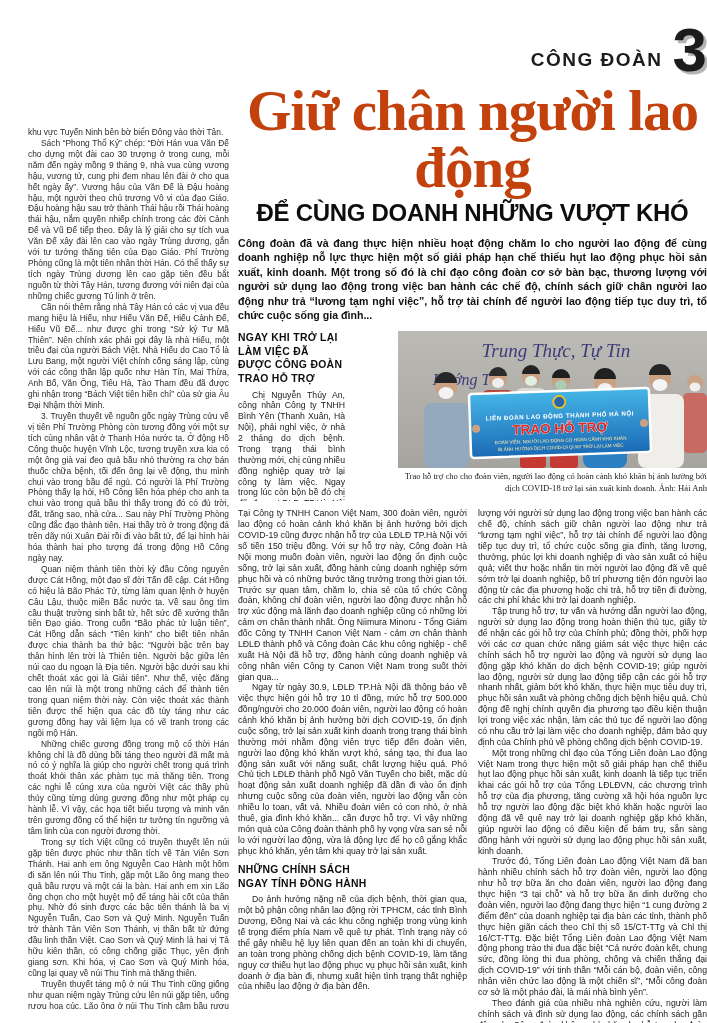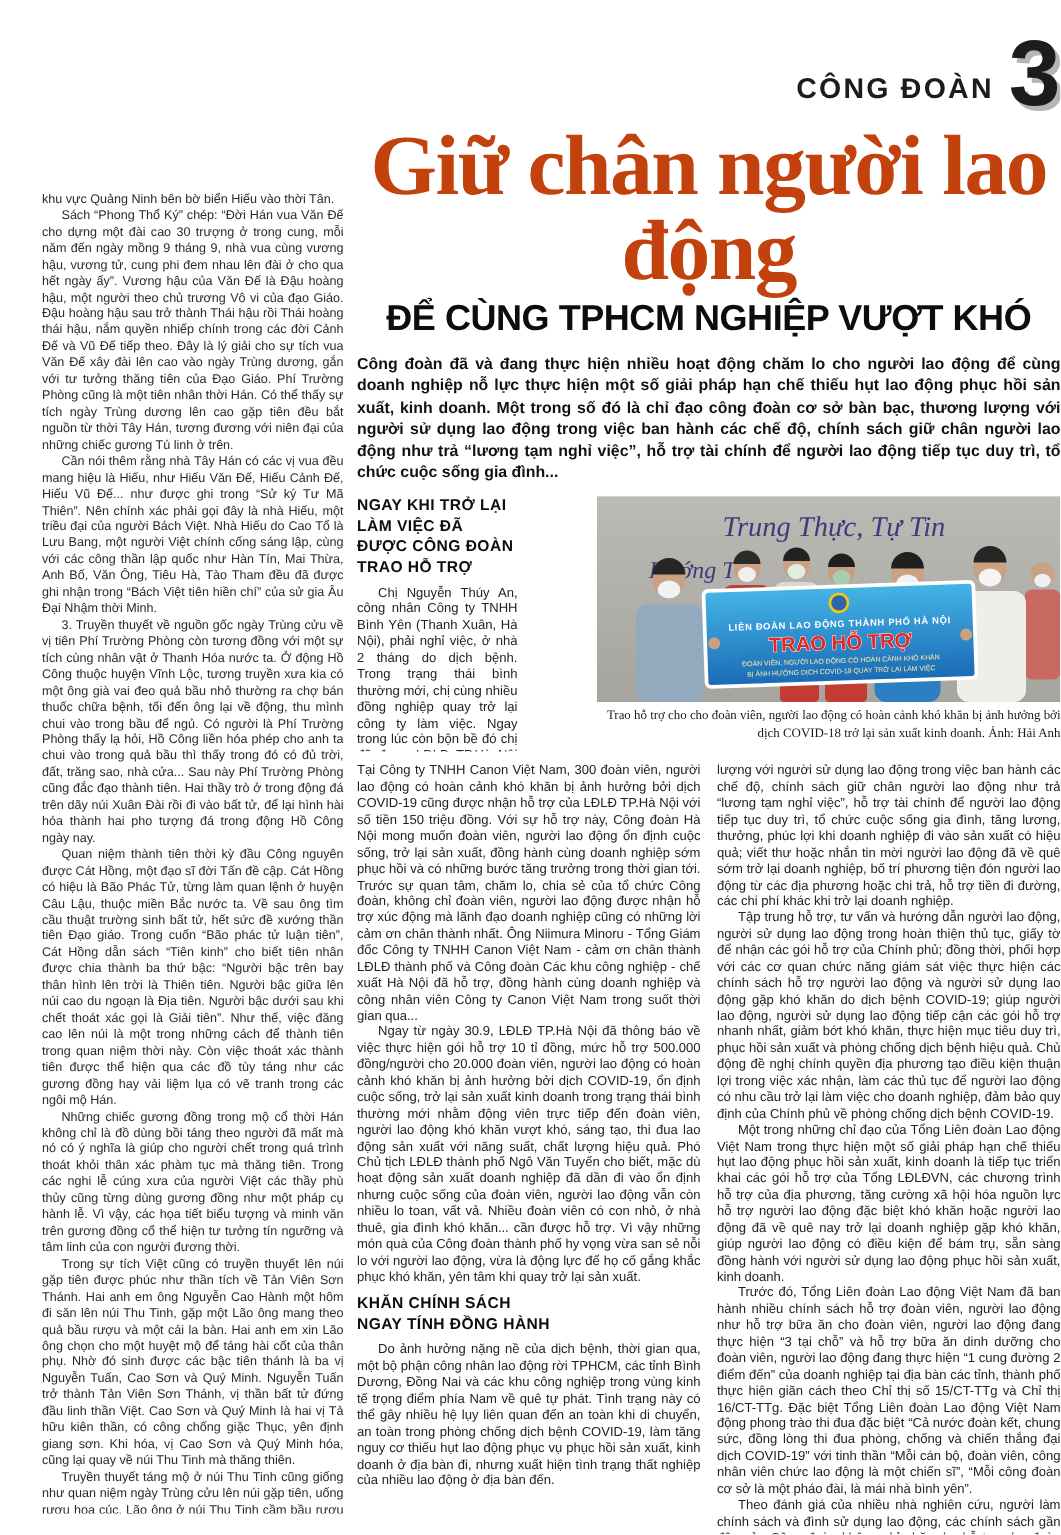--- a/index.html
+++ b/index.html
@@ -63,40 +63,40 @@
     margin:7px 0 4px 0;color:#0d0d0d;
   }
   .author{font-weight:800;color:#111;padding-left:17px;}
 </style>
 </head>
 <body>
 
 <div class="page">
 
   <div class="left-col">
-    <p class="noindent">khu vực Quảng Ninh bên bờ biển Hiếu vào thời Tân.</p>
+    <p class="noindent">khu vực Tuyến Ninh bên bờ biển Đông vào thời Tân.</p>
     <p>Sách “Phong Thổ Ký” chép: “Đời Hán vua Văn Đế cho dựng một đài cao 30 trượng ở trong cung, mỗi năm đến ngày mồng 9 tháng 9, nhà vua cùng vương hậu, vương tử, cung phi đem nhau lên đài ở cho qua hết ngày ấy”. Vương hậu của Văn Đế là Đậu hoàng hậu, một người theo chủ trương Vô vi của đạo Giáo. Đậu hoàng hậu sau trở thành Thái hậu rồi Thái hoàng thái hậu, nắm quyền nhiếp chính trong các đời Cảnh Đế và Vũ Đế tiếp theo. Đây là lý giải cho sự tích vua Văn Đế xây đài lên cao vào ngày Trùng dương, gắn với tư tưởng thăng tiên của Đạo Giáo. Phí Trường Phòng cũng là một tiên nhân thời Hán. Có thể thấy sự tích ngày Trùng dương lên cao gặp tiên đều bắt nguồn từ thời Tây Hán, tương đương với niên đại của những chiếc gương Tú linh ở trên.</p>
     <p>Cần nói thêm rằng nhà Tây Hán có các vị vua đều mang hiệu là Hiếu, như Hiếu Văn Đế, Hiếu Cảnh Đế, Hiếu Vũ Đế... như được ghi trong “Sử ký Tư Mã Thiên”. Nên chính xác phải gọi đây là nhà Hiếu, một triều đại của người Bách Việt. Nhà Hiếu do Cao Tổ là Lưu Bang, một người Việt chính cống sáng lập, cùng với các công thần lập quốc như Hàn Tín, Mai Thừa, Anh Bố, Văn Ông, Tiêu Hà, Tào Tham đều đã được ghi nhận trong “Bách Việt tiên hiền chí” của sử gia Âu Đại Nhậm thời Minh.</p>
     <p>3.  Truyền thuyết về nguồn gốc ngày Trùng cửu về vị tiên Phí Trường Phòng còn tương đồng với một sự tích cùng nhân vật ở Thanh Hóa nước ta. Ở động Hồ Công thuộc huyện Vĩnh Lộc, tương truyền xưa kia có một ông già vai đeo quả bầu nhỏ thường ra chợ bán thuốc chữa bệnh, tối đến ông lại về động, thu mình chui vào trong bầu để ngủ. Có người là Phí Trường Phòng thấy lạ hỏi, Hồ Công liền hóa phép cho anh ta chui vào trong quả bầu thì thấy trong đó có đủ trời, đất, trăng sao, nhà cửa... Sau này Phí Trường Phòng cũng đắc đạo thành tiên. Hai thầy trò ở trong động đá trên dãy núi Xuân Đài rồi đi vào bất tử, để lại hình hài hóa thành hai pho tượng đá trong động Hồ Công ngày nay.</p>
     <p>Quan niệm thành tiên thời kỳ đầu Công nguyên được Cát Hồng, một đạo sĩ đời Tấn đề cập. Cát Hồng có hiệu là Bão Phác Tử, từng làm quan lệnh ở huyện Câu Lậu, thuộc miền Bắc nước ta. Về sau ông tìm cầu thuật trường sinh bất tử, hết sức đề xướng thần tiên Đạo giáo. Trong cuốn “Bão phác tử luận tiên”, Cát Hồng dẫn sách “Tiên kinh” cho biết tiên nhân được chia thành ba thứ bậc: “Người bậc trên bay thân hình lên trời là Thiên tiên. Người bậc giữa lên núi cao du ngoạn là Địa tiên. Người bậc dưới sau khi chết thoát xác gọi là Giải tiên”. Như thế, việc đăng cao lên núi là một trong những cách để thành tiên trong quan niệm thời này. Còn việc thoát xác thành tiên được thể hiện qua các đồ tùy táng như các gương đồng hay vải liệm lụa có vẽ tranh trong các ngôi mộ Hán.</p>
     <p>Những chiếc gương đồng trong mộ cổ thời Hán không chỉ là đồ dùng bồi táng theo người đã mất mà nó có ý nghĩa là giúp cho người chết trong quá trình thoát khỏi thân xác phàm tục mà thăng tiên. Trong các nghi lễ cúng xưa của người Việt các thầy phù thủy cũng từng dùng gương đồng như một pháp cụ hành lễ. Vì vậy, các họa tiết biểu tượng và minh văn trên gương đồng cổ thể hiện tư tưởng tín ngưỡng và tâm linh của con người đương thời.</p>
     <p>Trong sự tích Việt cũng có truyền thuyết lên núi gặp tiên được phúc như thần tích về Tản Viên Sơn Thánh. Hai anh em ông Nguyễn Cao Hành một hôm đi săn lên núi Thu Tinh, gặp một Lão ông mang theo quả bầu rượu và một cái la bàn. Hai anh em xin Lão ông chọn cho một huyệt mộ để táng hài cốt của thân phụ. Nhờ đó sinh được các bậc tiên thánh là ba vị Nguyễn Tuấn, Cao Sơn và Quý Minh. Nguyễn Tuấn trở thành Tản Viên Sơn Thánh, vị thần bất tử đứng đầu linh thần Việt. Cao Sơn và Quý Minh là hai vị Tả hữu kiên thần, có công chống giặc Thục, yên định giang sơn. Khi hóa, vị Cao Sơn và Quý Minh hóa, cũng lại quay về núi Thu Tinh mà thăng thiên.</p>
     <p>Truyền thuyết táng mộ ở núi Thu Tinh cũng giống như quan niệm ngày Trùng cửu lên núi gặp tiên, uống rượu hoa cúc. Lão ông ở núi Thu Tinh cầm bầu rượu và cái la bàn, không khác gì là cầm một chiếc gương phong thủy. Mục đích là tìm cầu sinh con quý tử và gặp lão, thành tiên lúc quay về trời.</p>
 
   </div>
 
   <div class="main-col">
 
     <div class="masthead">
       <span class="label">CÔNG ĐOÀN</span>
       <span class="pagenum">3</span>
     </div>
 
     <div class="headline">Giữ chân người lao động</div>
-    <div class="subhead">ĐỂ CÙNG TPHCM NGHIỆP VƯỢT KHÓ</div>
+    <div class="subhead">ĐỂ CÙNG DOANH NHỮNG VƯỢT KHÓ</div>
     <div class="lede">Công đoàn đã và đang thực hiện nhiều hoạt động chăm lo cho người lao động để cùng doanh nghiệp nỗ lực thực hiện một số giải pháp hạn chế thiếu hụt lao động phục hồi sản xuất, kinh doanh. Một trong số đó là chỉ đạo công đoàn cơ sở bàn bạc, thương lượng với người sử dụng lao động trong việc ban hành các chế độ, chính sách giữ chân người lao động như trả “lương tạm nghỉ việc”, hỗ trợ tài chính để người lao động tiếp tục duy trì, tổ chức cuộc sống gia đình...</div>
 
     <div class="row1">
       <div class="col-narrow">
         <div class="sec-head">NGAY KHI TRỞ LẠI LÀM VIỆC ĐÃ ĐƯỢC CÔNG ĐOÀN TRAO HỖ TRỢ</div>
         <div class="body-text">
           <p>Chị Nguyễn Thúy An, công nhân Công ty TNHH Bình Yên (Thanh Xuân, Hà Nội), phải nghỉ việc, ở nhà 2 tháng do dịch bệnh. Trong trạng thái bình thường mới, chị cùng nhiều đồng nghiệp quay trở lại công ty làm việc. Ngay trong lúc còn bộn bề đó chị đã được LĐLĐ TP.Hà Nội đến tận công ty trao hỗ trợ. Chị An xúc động nói: “Những suất hỗ trợ tuy không quá lớn về vật chất nhưng đã động viên tôi cũng như những người lao động khó khăn như tôi rất nhiều, làm chúng tôi vững tâm khi quay trở lại làm việc. Tôi cảm ơn sự quan tâm của tổ chức Công đoàn”.</p>
         </div>
       </div>
 
@@ -170,21 +170,21 @@
         </div>
         <div class="caption">Trao hỗ trợ cho cho đoàn viên, người lao động có hoàn cảnh khó khăn bị ảnh hưởng bởi dịch COVID-18 trở lại sản xuất kinh doanh. Ảnh: Hải Anh</div>
       </div>
     </div>
 
     <div class="row2">
       <div class="bcol body-text">
         <p class="noindent">Tại Công ty TNHH Canon Việt Nam, 300 đoàn viên, người lao động có hoàn cảnh khó khăn bị ảnh hưởng bởi dịch COVID-19 cũng được nhận hỗ trợ của LĐLĐ TP.Hà Nội với số tiền 150 triệu đồng. Với sự hỗ trợ này, Công đoàn Hà Nội mong muốn đoàn viên, người lao động ổn định cuộc sống, trở lại sản xuất, đồng hành cùng doanh nghiệp sớm phục hồi và có những bước tăng trưởng trong thời gian tới. Trước sự quan tâm, chăm lo, chia sẻ của tổ chức Công đoàn, không chỉ đoàn viên, người lao động được nhận hỗ trợ xúc động mà lãnh đạo doanh nghiệp cũng có những lời cảm ơn chân thành nhất. Ông Niimura Minoru - Tổng Giám đốc Công ty TNHH Canon Việt Nam - cảm ơn chân thành LĐLĐ thành phố và Công đoàn Các khu công nghiệp - chế xuất Hà Nội đã hỗ trợ, đồng hành cùng doanh nghiệp và công nhân viên Công ty Canon Việt Nam trong suốt thời gian qua...</p>
         <p>Ngay từ ngày 30.9, LĐLĐ TP.Hà Nội đã thông báo về việc thực hiện gói hỗ trợ 10 tỉ đồng, mức hỗ trợ 500.000 đồng/người cho 20.000 đoàn viên, người lao động có hoàn cảnh khó khăn bị ảnh hưởng bởi dịch COVID-19, ổn định cuộc sống, trở lại sản xuất kinh doanh trong trạng thái bình thường mới nhằm động viên trực tiếp đến đoàn viên, người lao động khó khăn vượt khó, sáng tạo, thi đua lao động sản xuất với năng suất, chất lượng hiệu quả. Phó Chủ tịch LĐLĐ thành phố Ngô Văn Tuyến cho biết, mặc dù hoạt động sản xuất doanh nghiệp đã dần đi vào ổn định nhưng cuộc sống của đoàn viên, người lao động vẫn còn nhiều lo toan, vất vả. Nhiều đoàn viên có con nhỏ, ở nhà thuê, gia đình khó khăn... cần được hỗ trợ. Vì vậy những món quà của Công đoàn thành phố hy vọng vừa san sẻ nỗi lo với người lao động, vừa là động lực để họ cố gắng khắc phục khó khăn, yên tâm khi quay trở lại sản xuất.</p>
         <div class="sec-head2">
-          <div>KHĂN CHÍNH SÁCH</div>
+          <div>NHỮNG CHÍNH SÁCH</div>
           <div>NGAY TÍNH ĐỒNG HÀNH</div>
         </div>
         <p>Do ảnh hưởng nặng nề của dịch bệnh, thời gian qua, một bộ phận công nhân lao động rời TPHCM, các tỉnh Bình Dương, Đồng Nai và các khu công nghiệp trong vùng kinh tế trọng điểm phía Nam về quê tự phát. Tình trạng này có thể gây nhiều hệ lụy liên quan đến an toàn khi di chuyển, an toàn trong phòng chống dịch bệnh COVID-19, làm tăng nguy cơ thiếu hụt lao động phục vụ phục hồi sản xuất, kinh doanh ở địa bàn đi, nhưng xuất hiện tình trạng thất nghiệp của nhiều lao động ở địa bàn đến.</p>
       </div>
 
       <div class="bcol body-text">
         <p class="noindent">lượng với người sử dụng lao động trong việc ban hành các chế độ, chính sách giữ chân người lao động như trả “lương tạm nghỉ việc”, hỗ trợ tài chính để người lao động tiếp tục duy trì, tổ chức cuộc sống gia đình, tăng lương, thưởng, phúc lợi khi doanh nghiệp đi vào sản xuất có hiệu quả; viết thư hoặc nhắn tin mời người lao động đã về quê sớm trở lại doanh nghiệp, bố trí phương tiện đón người lao động từ các địa phương hoặc chi trả, hỗ trợ tiền đi đường, các chi phí khác khi trở lại doanh nghiệp.</p>
         <p>Tập trung hỗ trợ, tư vấn và hướng dẫn người lao động, người sử dụng lao động trong hoàn thiện thủ tục, giấy tờ để nhận các gói hỗ trợ của Chính phủ; đồng thời, phối hợp với các cơ quan chức năng giám sát việc thực hiện các chính sách hỗ trợ người lao động và người sử dụng lao động gặp khó khăn do dịch bệnh COVID-19; giúp người lao động, người sử dụng lao động tiếp cận các gói hỗ trợ nhanh nhất, giảm bớt khó khăn, thực hiện mục tiêu duy trì, phục hồi sản xuất và phòng chống dịch bệnh hiệu quả. Chủ động đề nghị chính quyền địa phương tạo điều kiện thuận lợi trong việc xác nhận, làm các thủ tục để người lao động có nhu cầu trở lại làm việc cho doanh nghiệp, đảm bảo quy định của Chính phủ về phòng chống dịch bệnh COVID-19.</p>
         <p>Một trong những chỉ đạo của Tổng Liên đoàn Lao động Việt Nam trong thực hiện một số giải pháp hạn chế thiếu hụt lao động phục hồi sản xuất, kinh doanh là tiếp tục triển khai các gói hỗ trợ của Tổng LĐLĐVN, các chương trình hỗ trợ của địa phương, tăng cường xã hội hóa nguồn lực hỗ trợ người lao động đặc biệt khó khăn hoặc người lao động đã về quê nay trở lại doanh nghiệp gặp khó khăn, giúp người lao động có điều kiện để bám trụ, sẵn sàng đồng hành với người sử dụng lao động phục hồi sản xuất, kinh doanh.</p>
         <p>Trước đó, Tổng Liên đoàn Lao động Việt Nam đã ban hành nhiều chính sách hỗ trợ đoàn viên, người lao động như hỗ trợ bữa ăn cho đoàn viên, người lao động đang thực hiện “3 tại chỗ” và hỗ trợ bữa ăn dinh dưỡng cho đoàn viên, người lao động đang thực hiện “1 cung đường 2 điểm đến” của doanh nghiệp tại địa bàn các tỉnh, thành phố thực hiện giãn cách theo Chỉ thị số 15/CT-TTg và Chỉ thị 16/CT-TTg. Đặc biệt Tổng Liên đoàn Lao động Việt Nam động phong trào thi đua đặc biệt “Cả nước đoàn kết, chung sức, đồng lòng thi đua phòng, chống và chiến thắng đại dịch COVID-19” với tinh thần “Mỗi cán bộ, đoàn viên, công nhân viên chức lao động là một chiến sĩ”, “Mỗi công đoàn cơ sở là một pháo đài, là mái nhà bình yên”.</p>

